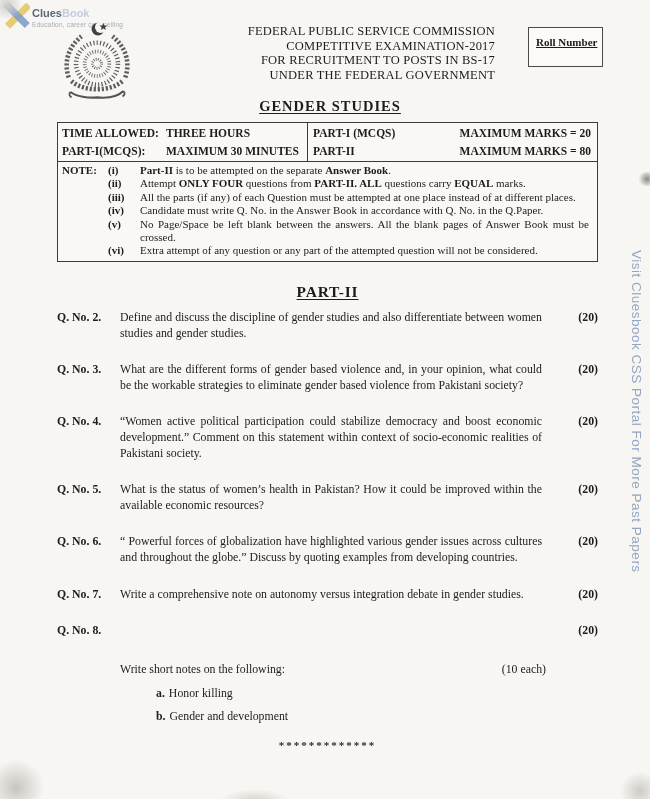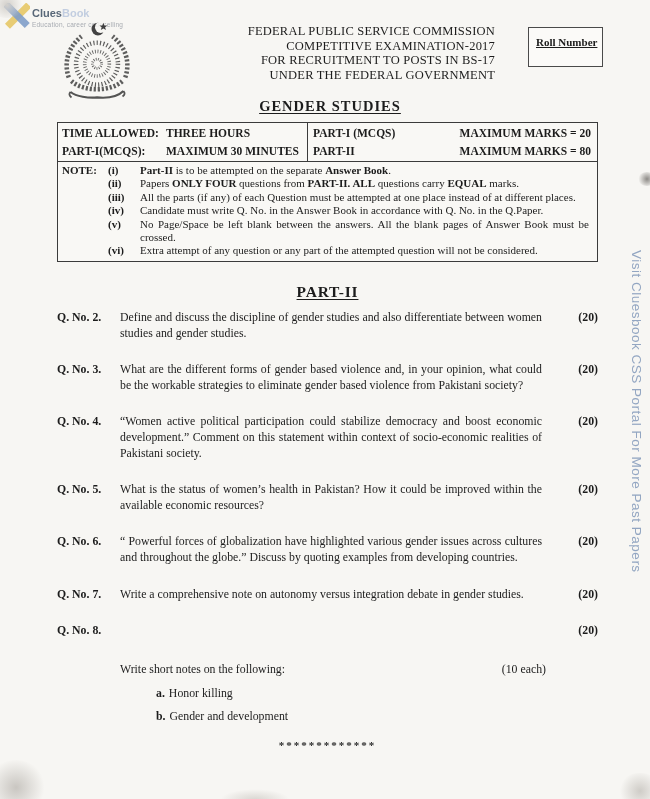--- a/index.html
+++ b/index.html
@@ -142,21 +142,21 @@
           <span>MAXIMUM MARKS = 80</span>
         </div>
       </div>
     </div>
     <div class="note-grid">
       <div class="note-label">NOTE:</div>
       <div class="note-num">(i)</div>
       <div class="note-text"><span style="font-weight: bold;">Part-II</span><span> is to be attempted on the separate </span><span style="font-weight: bold;">Answer Book</span><span>.</span></div>
       <div></div>
       <div class="note-num">(ii)</div>
-      <div class="note-text"><span>Papers </span><span style="font-weight: bold;">ONLY FOUR</span><span> questions from </span><span style="font-weight: bold;">PART-II. ALL</span><span> questions carry </span><span style="font-weight: bold;">EQUAL</span><span> marks.</span></div>
+      <div class="note-text"><span>Attempt </span><span style="font-weight: bold;">ONLY FOUR</span><span> questions from </span><span style="font-weight: bold;">PART-II. ALL</span><span> questions carry </span><span style="font-weight: bold;">EQUAL</span><span> marks.</span></div>
       <div></div>
       <div class="note-num">(iii)</div>
       <div class="note-text"><span>All the parts (if any) of each Question must be attempted at one place instead of at different places.</span></div>
       <div></div>
       <div class="note-num">(iv)</div>
       <div class="note-text"><span>Candidate must write Q. No. in the Answer Book in accordance with Q. No. in the Q.Paper.</span></div>
       <div></div>
       <div class="note-num">(v)</div>
       <div class="note-text"><span>No Page/Space be left blank between the answers. All the blank pages of Answer Book must be crossed.</span></div>
       <div></div>

